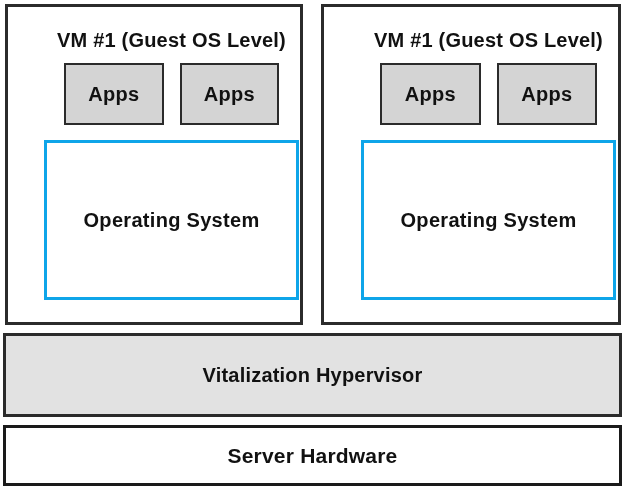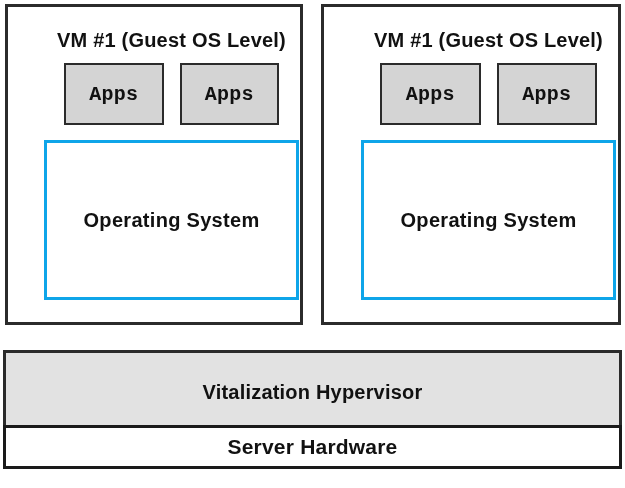--- a/index.html
+++ b/index.html
@@ -35,21 +35,20 @@
     line-height: 24px;
     letter-spacing: 0.2px;
     white-space: nowrap;
   }
   .apps-row {
     display: flex;
     justify-content: space-between;
     gap: 16px;
     padding: 0 21px;
     margin-top: 11px;
-    font-family: Liberation Mono, monospace;
   }
   .apps-box {
     flex: 1;
     height: 62px;
     box-sizing: border-box;
     border: 2px solid #2b2b2b;
     background: #d4d4d4;
     display: flex;
     align-items: center;
     justify-content: center;
@@ -67,42 +66,42 @@
     display: flex;
     align-items: center;
     justify-content: center;
     font-size: 20px;
     font-weight: bold;
     letter-spacing: 0.3px;
   }
   #hypervisor-box {
     position: absolute;
     left: 3px;
-    top: 350px;
+    top: 333px;
     width: 619px;
     height: 84px;
     box-sizing: border-box;
     border: 3px solid #2b2b2b;
     background: #e2e2e2;
     display: flex;
     flex-direction: column;
     align-items: center;
     justify-content: center;
     text-align: center;
     font-size: 20px;
     font-weight: bold;
     line-height: 26px;
     letter-spacing: 0.2px;
   }
   #server-box {
     position: absolute;
     left: 3px;
     top: 425px;
     width: 619px;
-    height: 44px;
+    height: 61px;
     box-sizing: border-box;
     border: 3px solid #1a1a1a;
     background: #ffffff;
     display: flex;
     align-items: center;
     justify-content: center;
     font-size: 21px;
     font-weight: bold;
     letter-spacing: 0.2px;
   }

